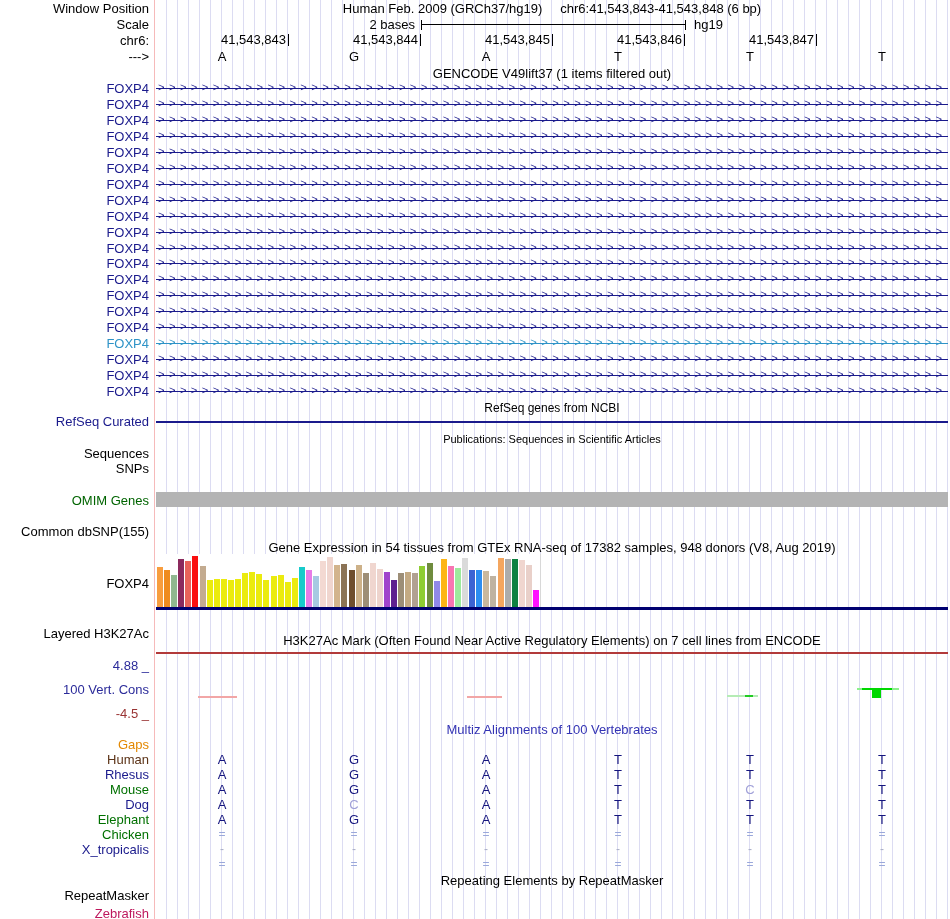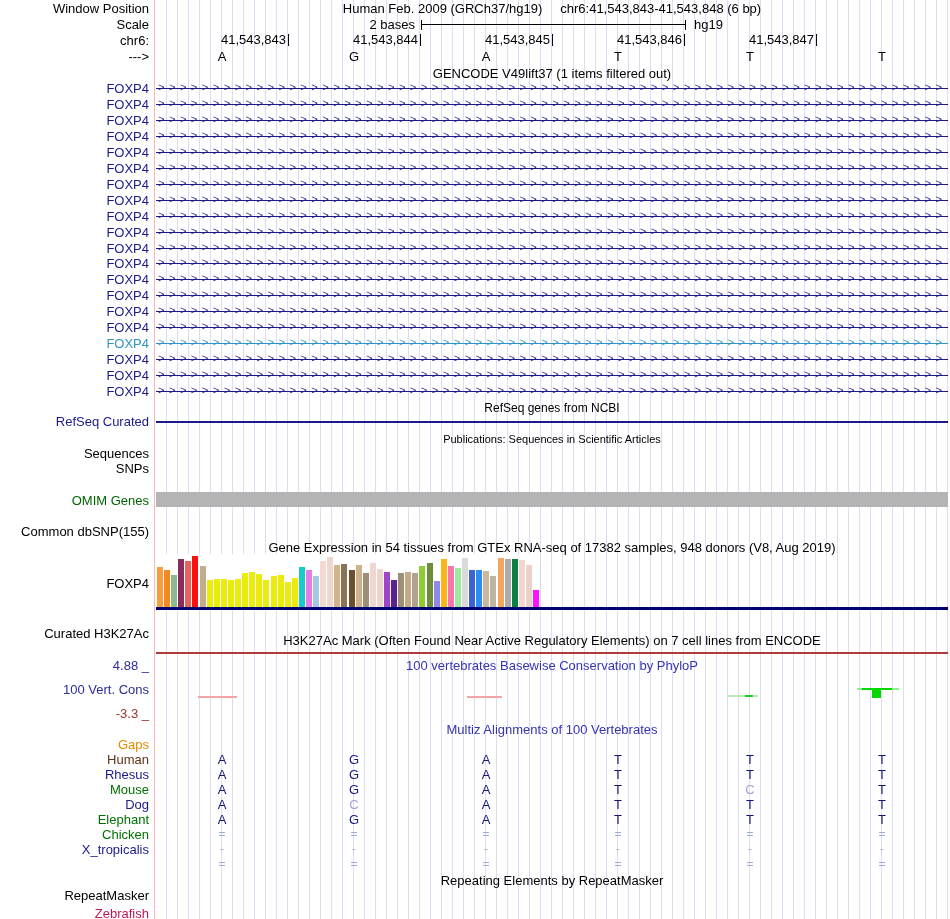--- a/index.html
+++ b/index.html
@@ -123,27 +123,26 @@
       <div class="bar" style="height: 48px; background: rgb(172, 172, 172);"></div>
       <div class="bar" style="height: 48px; background: rgb(13, 129, 65);"></div>
       <div class="bar" style="height: 47px; background: rgb(240, 214, 207);"></div>
       <div class="bar" style="height: 42px; background: rgb(233, 208, 201);"></div>
       <div class="bar" style="height: 17px; background: rgb(255, 18, 255);"></div>
     </div>
   <div class="lbl" style="top:576px">FOXP4</div>
   <div class="hline" style="top:607px;height:3px;background:#000070"></div>
 
   <div class="ctitle" style="top:633px">H3K27Ac Mark (Often Found Near Active Regulatory Elements) on 7 cell lines from ENCODE</div>
-  <div class="lbl" style="top:626px">Curated H3K27Ac</div>
+  <div class="lbl" style="top:626px">Layered H3K27Ac</div>
   <div class="hline" style="top:652px;height:2px;background:#b23a3a"></div>
 
   <div class="lbl" style="top:658px;color:#2b2b9a">4.88 _</div>
-  <div class="ctitle" style="top:658px;color:#3434b4">100 vertebrates Basewise Conservation by PhyloP</div>
   <div class="lbl" style="top:682px;color:#2b2b9a">100 Vert. Cons</div>
-  <div class="lbl" style="top:706px;color:#993333">-3.3 _</div>
+  <div class="lbl" style="top:706px;color:#993333">-4.5 _</div>
   <div id="phylop-marks"></div>
 
   <div class="ctitle" style="top:722px;color:#3434b4">Multiz Alignments of 100 Vertebrates</div>
   <div id="multiz-rows"></div>
 
   <div class="ctitle" style="top:873px">Repeating Elements by RepeatMasker</div>
   <div class="lbl" style="top:888px">RepeatMasker</div>
 <div class="coord" style="left: 196px; top: 33px;">41,543,843</div>
     <div class="tick" style="left: 288px; top: 34px; height: 12px;"></div>
     <div class="coord" style="left: 328px; top: 33px;">41,543,844</div>

